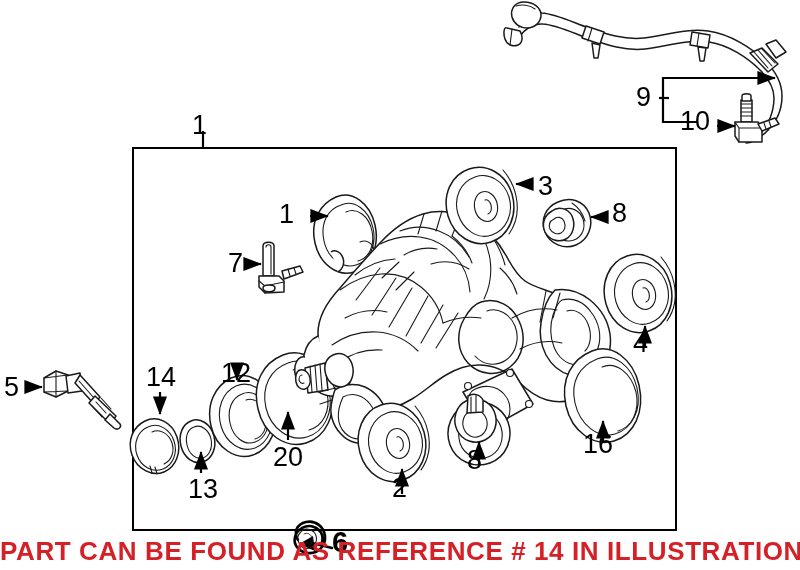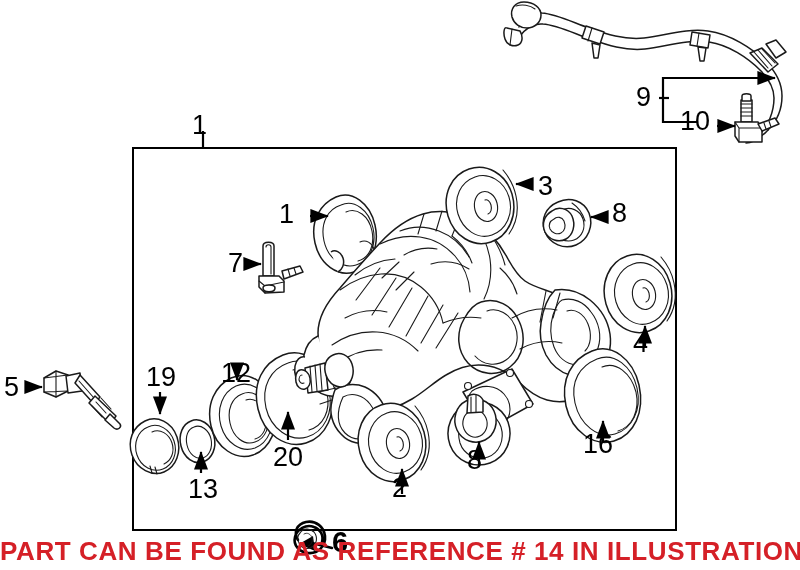--- a/index.html
+++ b/index.html
@@ -344,21 +344,21 @@
 
   </svg>
 
   <div class="callout" style="left:192px; top:112px;">1</div>
   <div class="callout" style="left:538px; top:173px;">3</div>
   <div class="callout" style="left:612px; top:200px;">8</div>
   <div class="callout" style="left:279px; top:201px;">1</div>
   <div class="callout" style="left:228px; top:250px;">7</div>
   <div class="callout" style="left:633px; top:330px;">4</div>
   <div class="callout" style="left:221px; top:336px;margin-top:24px;">12</div>
-  <div class="callout" style="left:146px; top:364px;">19</div>
+  <div class="callout" style="left:146px; top:364px;">14</div>
   <div class="callout" style="left:4px;   top:374px;">5</div>
   <div class="callout" style="left:583px; top:431px;">16</div>
   <div class="callout" style="left:273px; top:444px;">20</div>
   <div class="callout" style="left:188px; top:476px;">13</div>
   <div class="callout" style="left:467px; top:447px;">8</div>
   <div class="callout" style="left:392px; top:475px;">2</div>
   <div class="callout" style="left:636px; top:84px;">9</div>
   <div class="callout" style="left:680px; top:108px;">10</div>
   <div class="callout" style="left:332px; top:528px; font-size:29px; font-weight:bold;">6</div>
 

